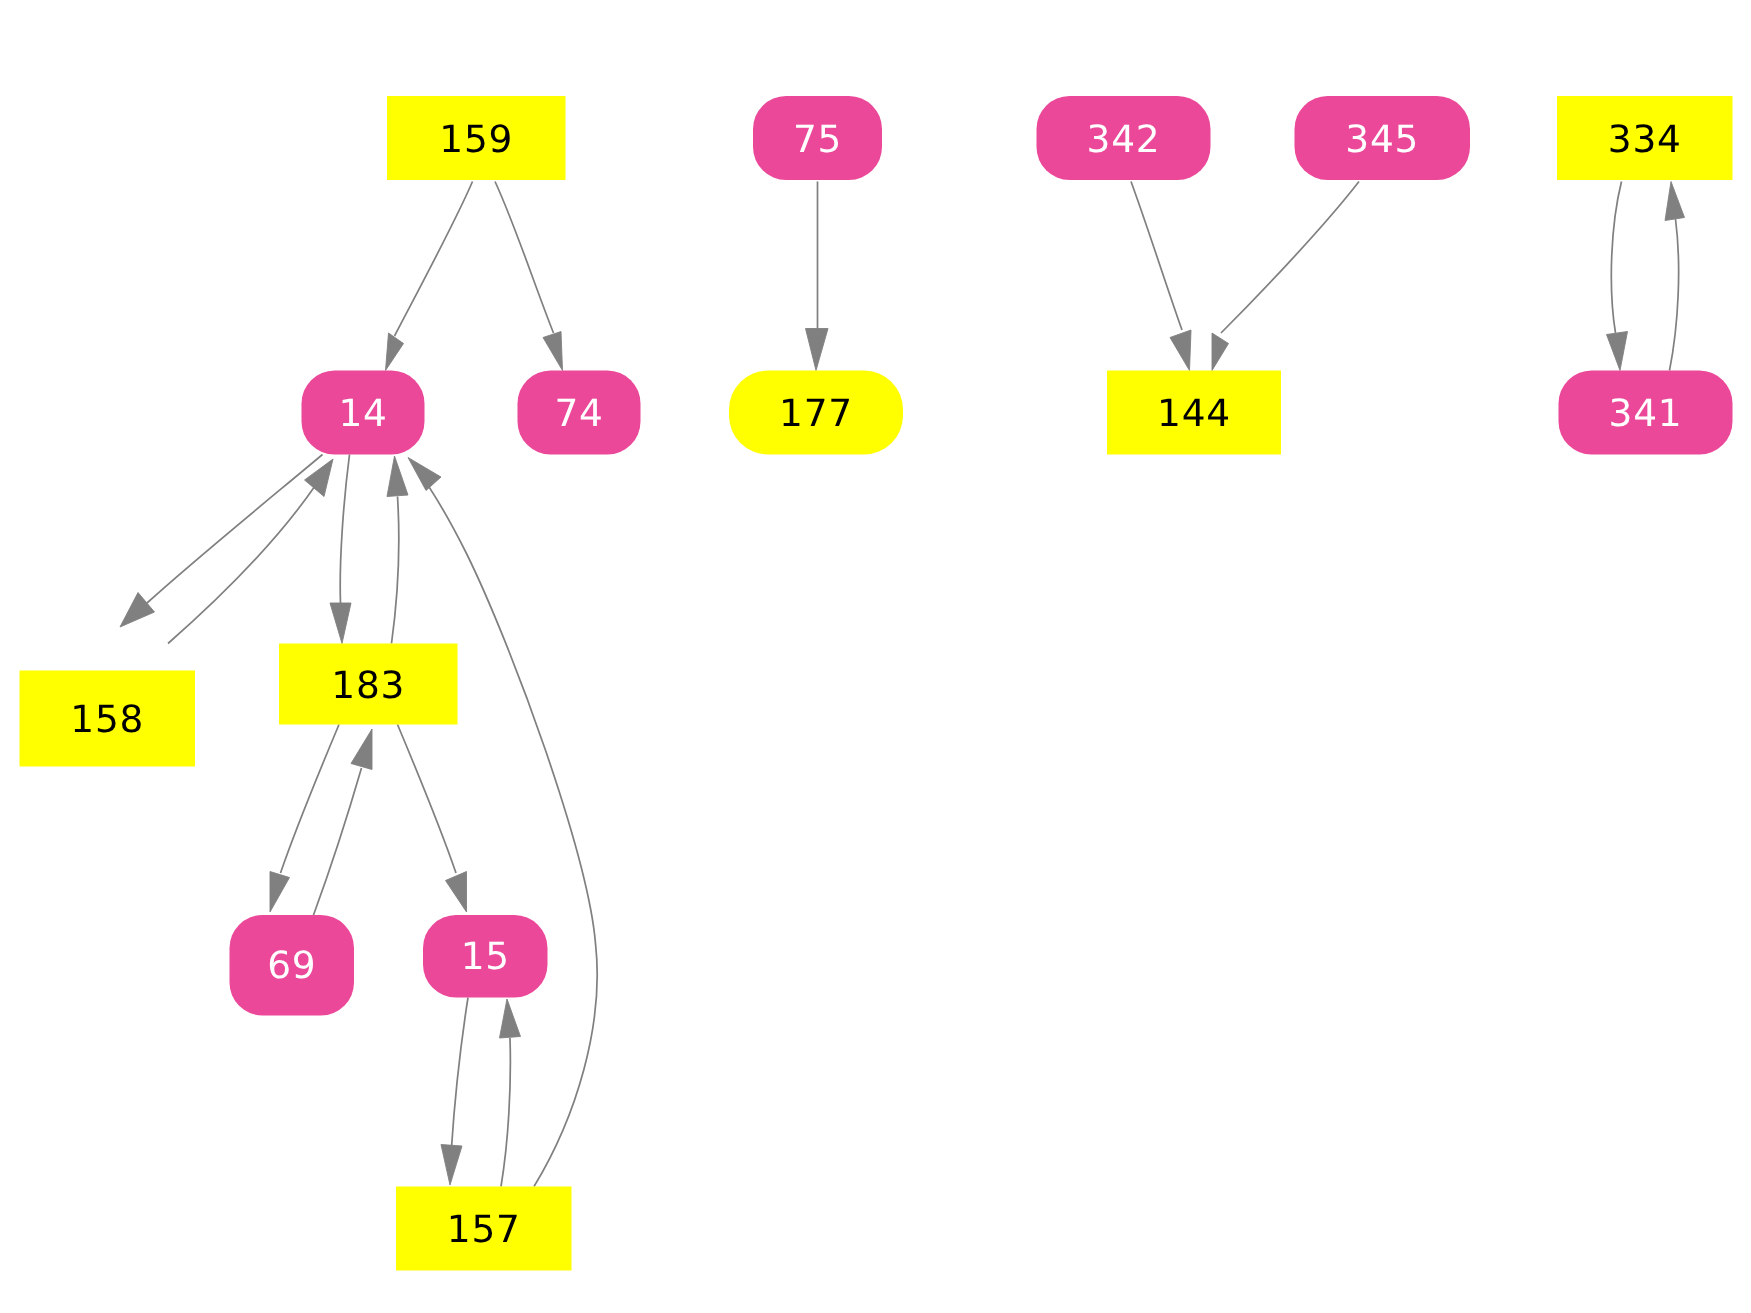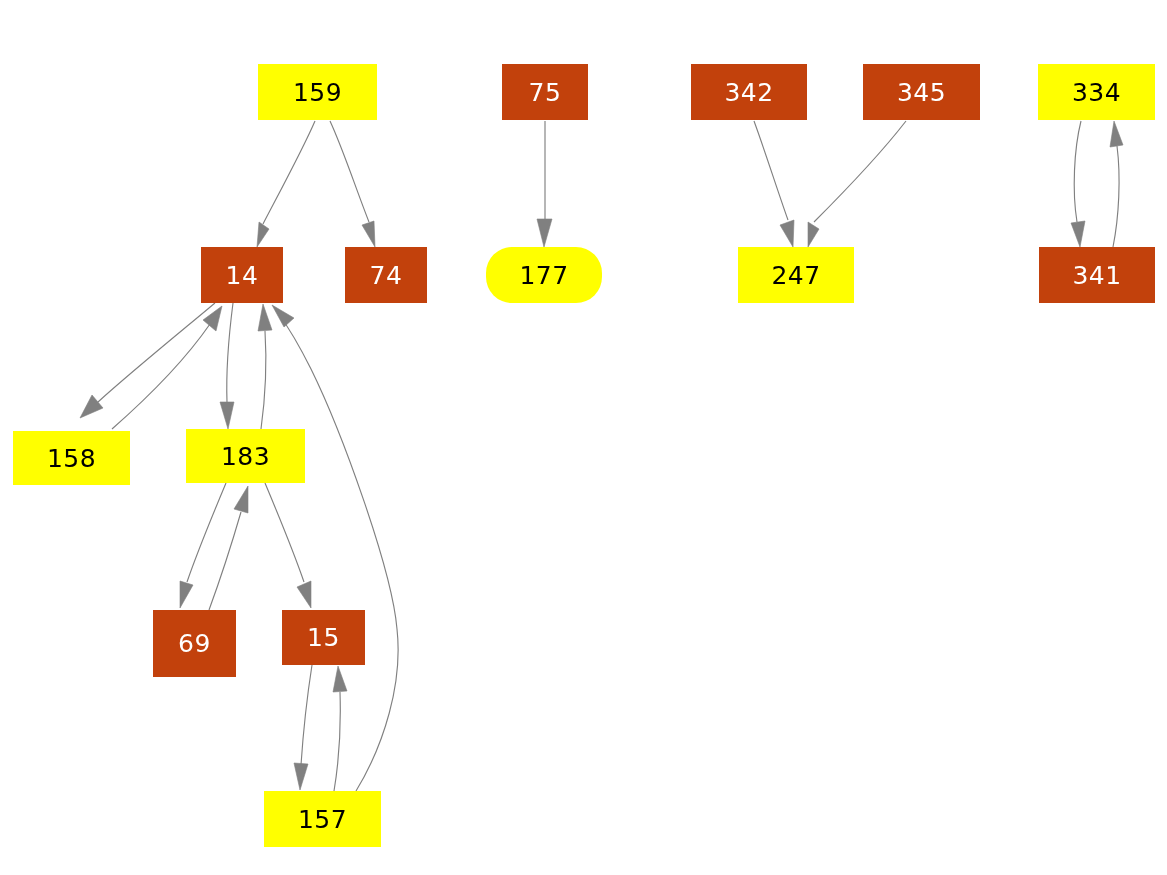--- a/index.html
+++ b/index.html
@@ -34,22 +34,23 @@
     font-size: 25px;
     line-height: 1;
     letter-spacing: 0.5px;
     user-select: none;
   }
   .node-yellow {
     background: #ffff00;
     color: #000000;
   }
   .node-blue {
-    background: #c2410c;
+    background: #ec4899;
     color: #ffffff;
+    border-radius: 22px;
   }
   .edge-path {
     fill: none;
     stroke: #808080;
     stroke-width: 1.15;
   }
   .edge-head {
     fill: #808080;
     stroke: #808080;
     stroke-width: 0.6;
@@ -148,26 +149,26 @@
     <div class="graph-node node-blue" style="left: 201px; top: 228px; width: 82px; height: 56px;">
       <span>14</span>
     </div>
     <div class="graph-node node-blue" style="left: 345px; top: 228px; width: 82px; height: 56px;">
       <span>74</span>
     </div>
     <div class="graph-node node-yellow" style="left: 486px; top: 228px; width: 116px; height: 56px; border-radius: 26px;">
       <span>177</span>
     </div>
     <div class="graph-node node-yellow" style="left: 738px; top: 228px; width: 116px; height: 56px;">
-      <span>247</span>
+      <span>144</span>
     </div>
     <div class="graph-node node-blue" style="left: 1039px; top: 228px; width: 116px; height: 56px;">
       <span>341</span>
     </div>
-    <div class="graph-node node-yellow" style="left: 13px; top: 412px; width: 117px; height: 54px;">
+    <div class="graph-node node-yellow" style="left: 13px; top: 428px; width: 117px; height: 64px;">
       <span>158</span>
     </div>
     <div class="graph-node node-yellow" style="left: 186px; top: 410px; width: 119px; height: 54px;">
       <span>183</span>
     </div>
     <div class="graph-node node-blue" style="left: 153px; top: 591px; width: 83px; height: 67px;">
       <span>69</span>
     </div>
     <div class="graph-node node-blue" style="left: 282px; top: 591px; width: 83px; height: 55px;">
       <span>15</span>

